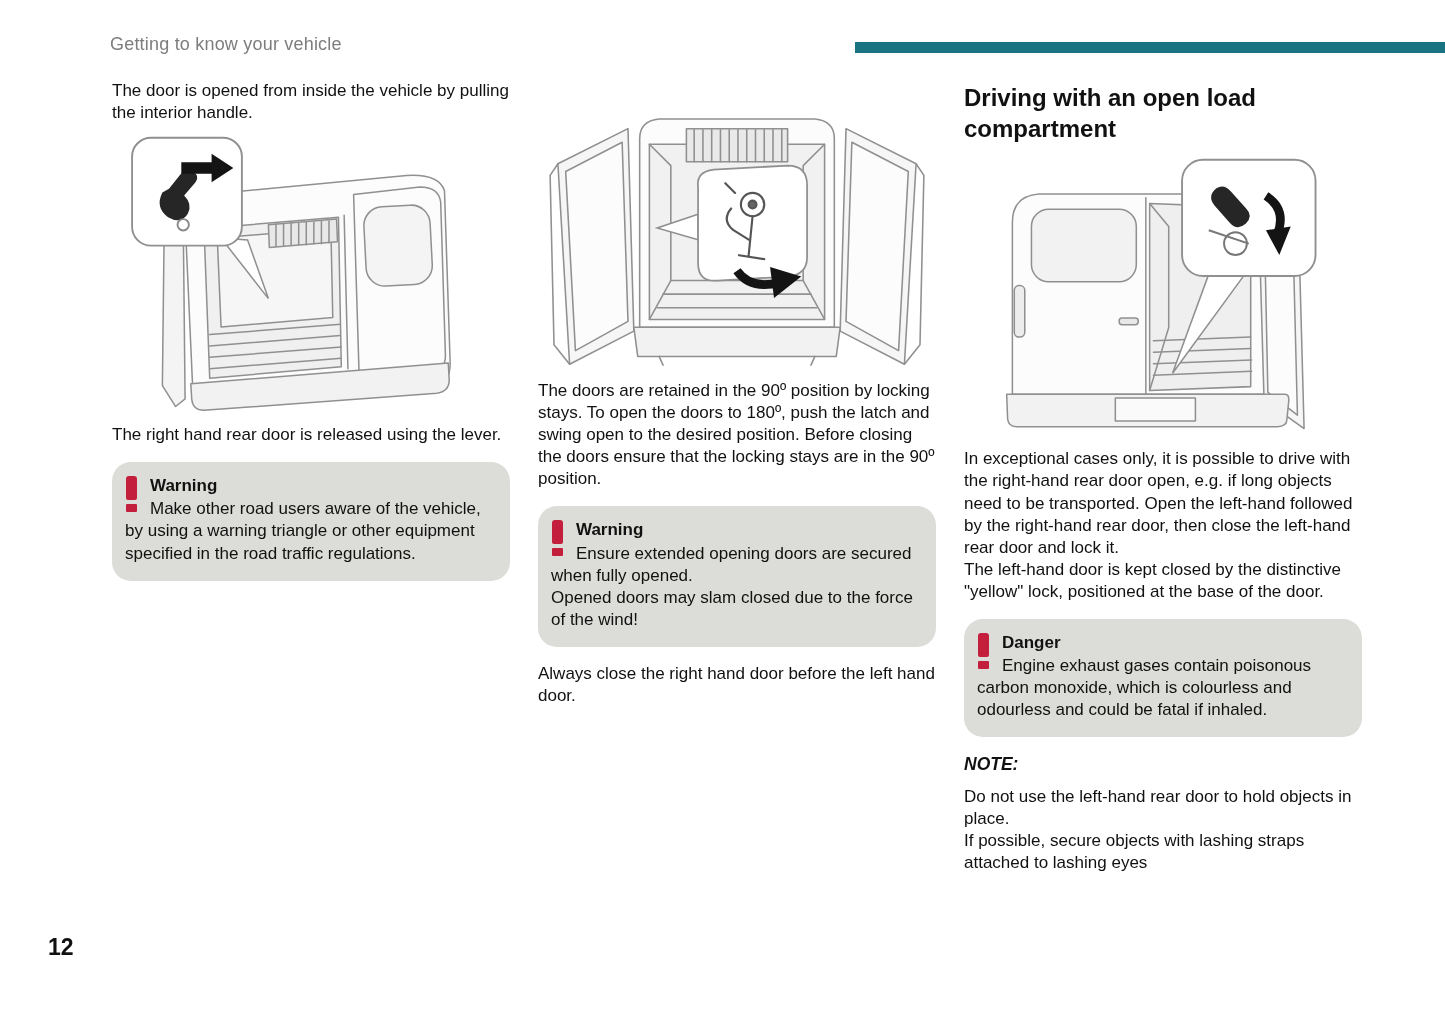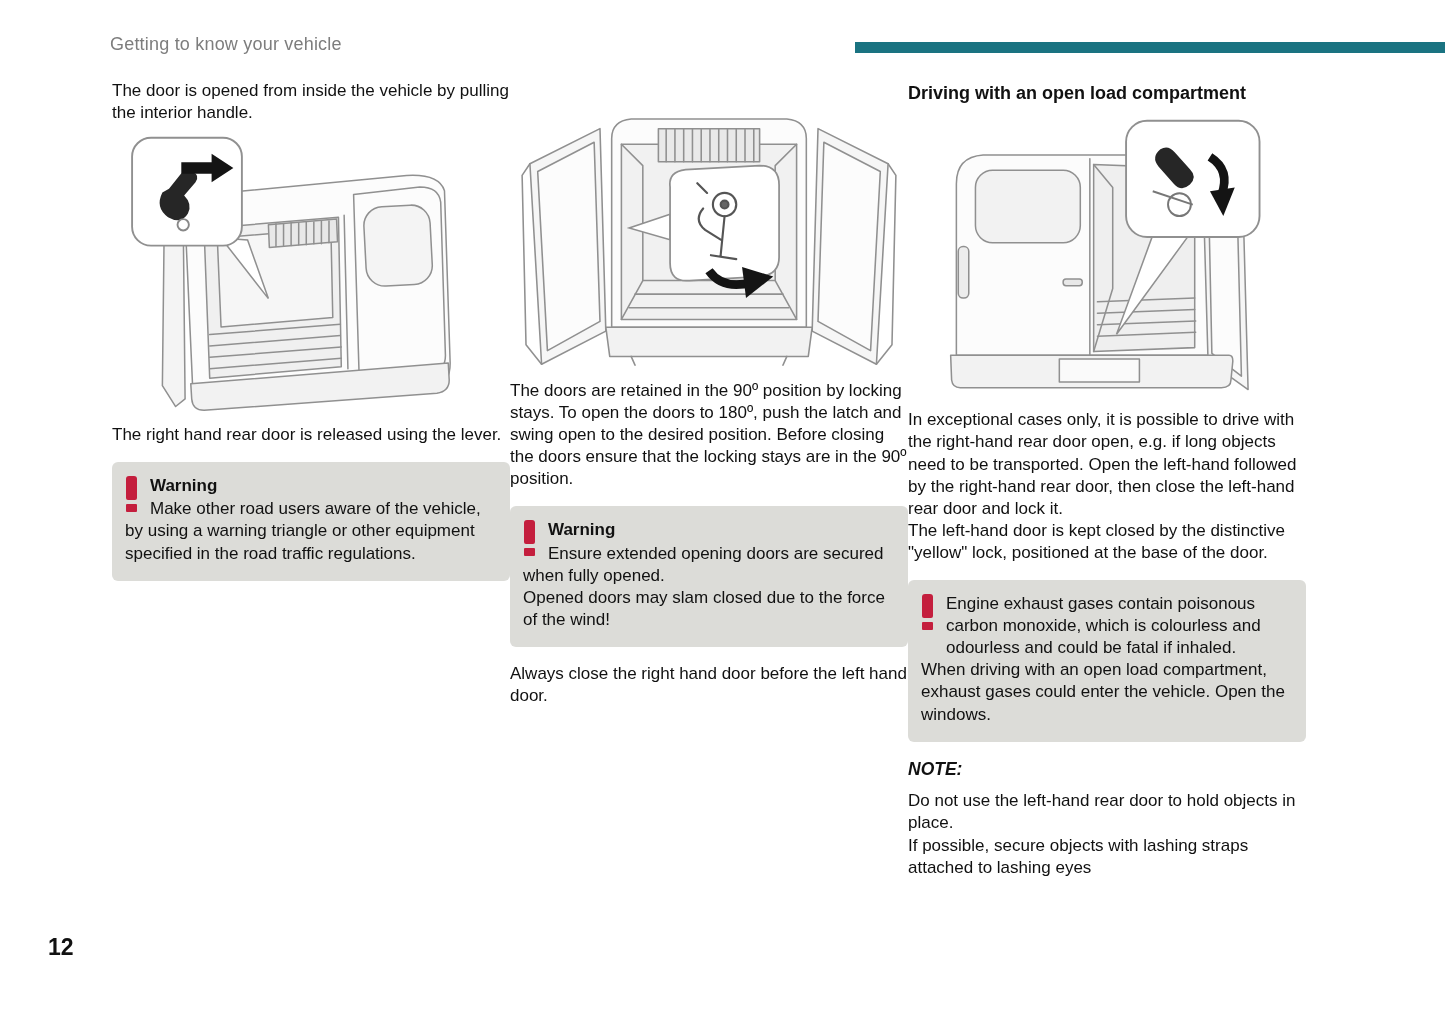--- a/index.html
+++ b/index.html
@@ -17,36 +17,36 @@
     position:absolute; top:34px; left:110px;
     font-size:18px; color:var(--header-gray,#7d7d7d); letter-spacing:.2px;
   }
   .header-bar{
     position:absolute; top:42px; left:855px; right:0; height:11px;
     background:var(--accent-teal,#1a7381);
   }
 
   .columns{
     position:absolute; top:80px; left:112px; width:1250px;
-    display:flex; align-items:flex-start;
+    display:flex; gap:28px; align-items:flex-start;
   }
   .col{ width:398px; font-size:17px; line-height:1.3; }
   .col p{ margin:0; }
 
   .fig{ margin:8px 0 8px; }
   .fig svg{ display:block; width:100%; height:100%; }
   .fig1{ height:284px; }
   .fig2{ height:292px; margin-top:0; }
   .fig3{ height:286px; }
 
-  .heading{ font-weight:bold; font-size:18px; margin:2px 0 10px; }
+  .heading{ font-weight:bold; font-size:24px; margin:2px 0 10px; }
 
   .alert{
     background:var(--box-gray,#dcdcd8);
-    border-radius:6px;
+    border-radius:19px;
     padding:13px 16px 16px 13px;
     margin-top:16px;
     overflow:hidden;
   }
   .alert-icon{ float:left; width:14px; height:42px; margin:1px 10px 2px 1px; }
   .alert-icon i{ display:block; background:var(--alert-red,#c41e3d); }
   .alert-icon .bar{ width:11px; height:24px; border-radius:3px 3px 2px 2px; }
   .alert-icon .dot{ width:11px; height:8px; margin-top:4px; border-radius:1px; }
   .alert-title{ display:block; font-weight:bold; margin-bottom:1px; }
 
@@ -189,22 +189,22 @@
       </figure>
 
       <p>In exceptional cases only, it is possible to drive with the right-hand rear door open, e.g. if long objects need to be transported. Open the left-hand followed by the right-hand rear door, then close the left-hand rear door and lock it.</p>
       <p>The left-hand door is kept closed by the distinctive "yellow" lock, positioned at the base of the door.</p>
 
       <div class="alert">
         <span class="alert-icon">
             <i class="bar"></i>
             <i class="dot"></i>
           </span>
+        <span class="alert-title">Danger</span>
         <p>Engine exhaust gases contain poisonous carbon monoxide, which is colourless and odourless and could be fatal if inhaled.</p>
-        <p>When driving with an open load compartment, exhaust gases could enter the vehicle. Open the windows.</p>
       </div>
 
       <div class="note-label">NOTE:</div>
       <p>Do not use the left-hand rear door to hold objects in place.</p>
       <p>If possible, secure objects with lashing straps attached to lashing eyes</p>
     </section>
 
   </main>
 
   <div class="page-number">12</div>

